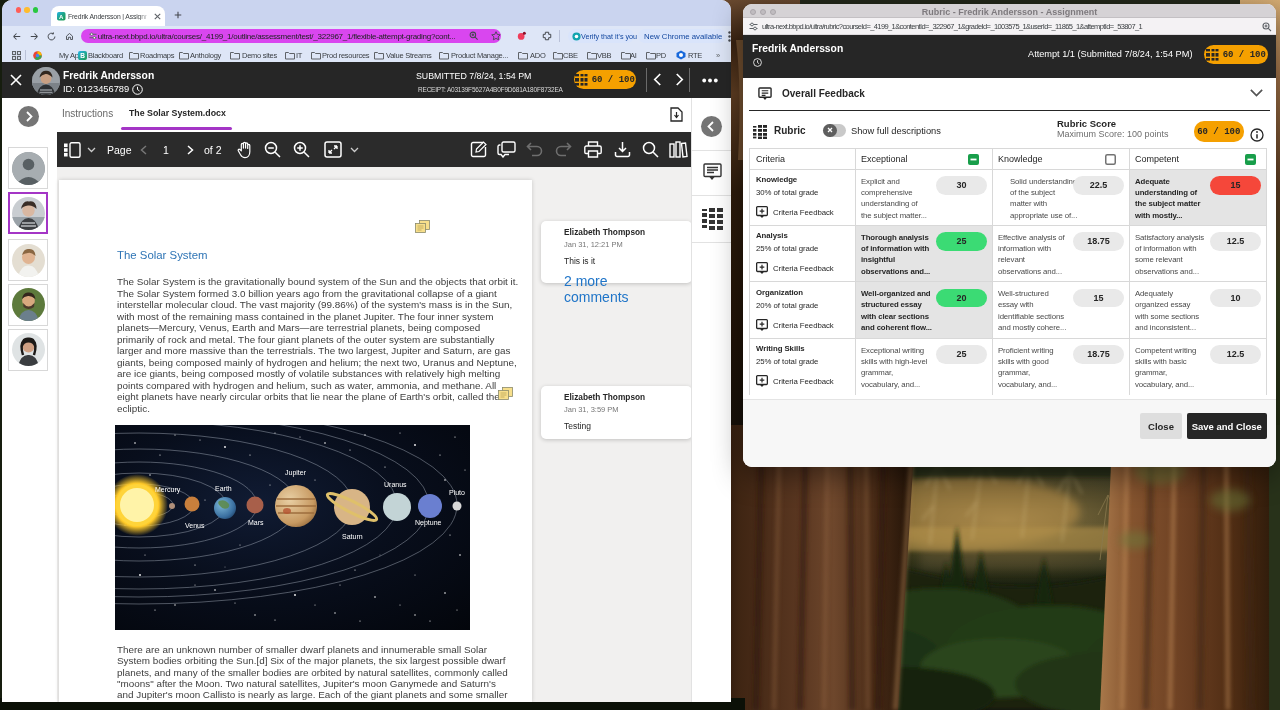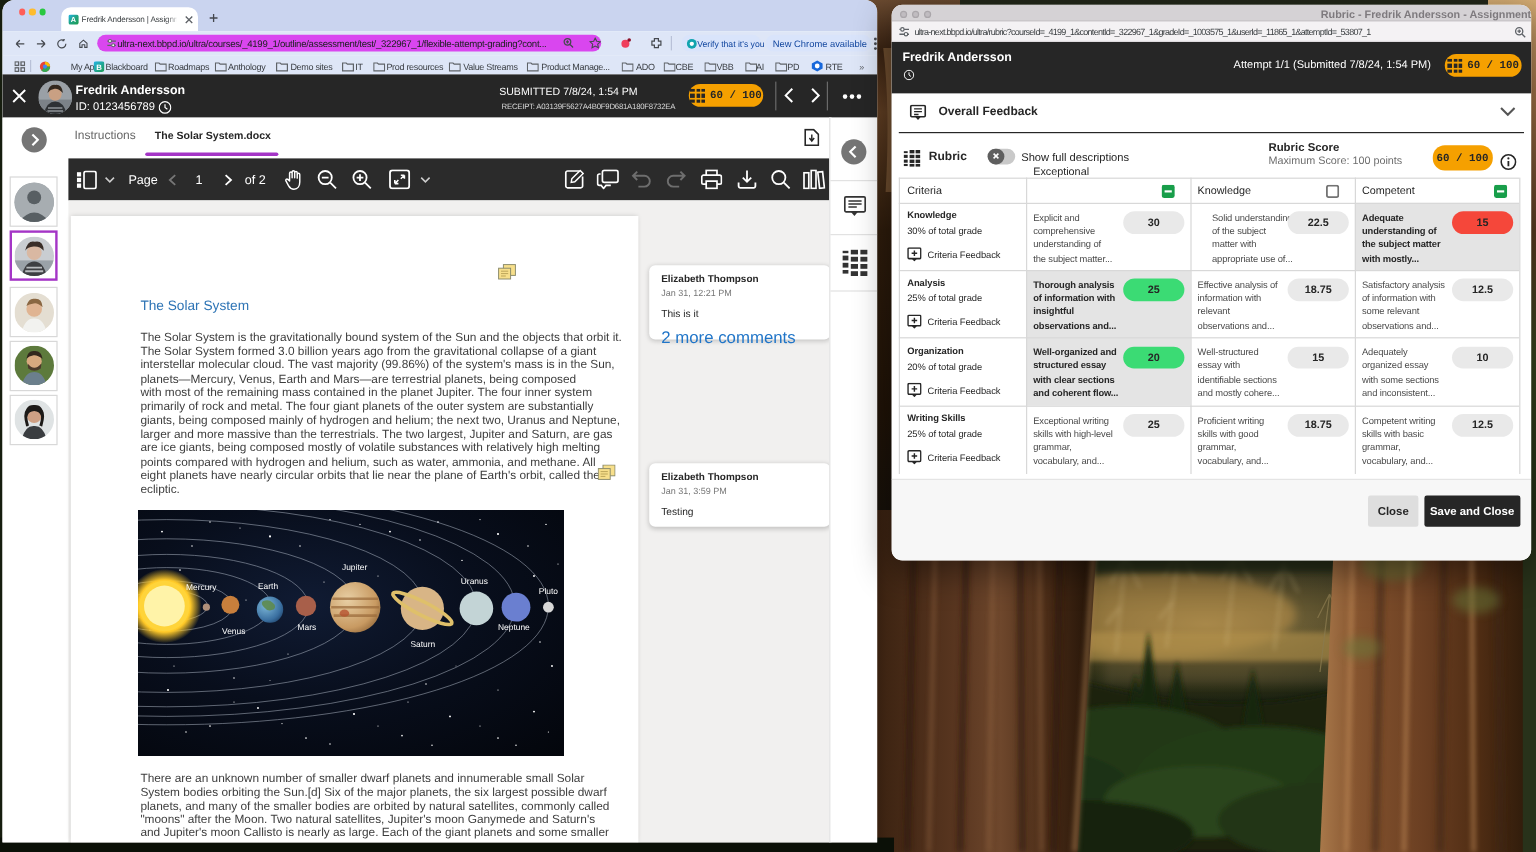--- a/index.html
+++ b/index.html
@@ -32,21 +32,21 @@
   .avc { width:33px; height:33px; border-radius:50%; overflow:hidden; position:relative; }
   
   #vtool { position:absolute; left:55px; top:131.5px; width:636px; height:35.5px; background:#2b2b2b; }
   
   #docarea { position:absolute; left:55px; top:167px; width:636px; height:535px; background:#f1f0ef; }
   #page { position:absolute; left:2px; top:13px; width:473px; height:522px; background:#fff;
     box-shadow:0 0 4px rgba(0,0,0,.18); }
   .dline { position:absolute; left:58px; white-space:nowrap; font-size:10.8px; color:#3d3d3d; }
   
   .ccard { position:absolute; left:539px; width:151px; background:#fff; border-radius:5px;
-    box-shadow:0 1px 4px rgba(0,0,0,.2); padding:6px 10px; }
+    box-shadow:0 1px 4px rgba(0,0,0,.2); padding:6px 23px; }
   
   #mpanel { position:absolute; left:689px; top:98px; width:40px; height:604px; background:#fff;
     border-left:1px solid #e2e2e2; }
   .mdiv { position:absolute; left:0; width:100%; height:1px; background:#e2e2e2; }
   
   #win2 { position:absolute; left:743px; top:4px; width:533px; height:463px; border-radius:9px;
     background:#fff; overflow:hidden; box-shadow:0 8px 30px rgba(0,0,0,.45); }
   #w2title { position:absolute; left:0; top:0; width:100%; height:14px; background:#d5d2d5;
     border-bottom:1px solid #c3c0c3; }
   #w2url { position:absolute; left:0; top:14px; width:100%; height:17px; background:#f4f2f4;
@@ -554,25 +554,25 @@
         </svg>
   </div>
 
   <div id="docarea">
     <div id="page">
       <div class="abs dline" style="top:69px;font-size:11.4px;color:#2e74b5">The Solar System</div>
       <div class="abs" style="left:58px;top:96px;line-height:11.5px;font-size:9.9px;color:#3d3d3d">
         <div class="cellline">The Solar System is the gravitationally bound system of the Sun and the objects that orbit it.</div>
         <div class="cellline">The Solar System formed 3.0 billion years ago from the gravitational collapse of a giant</div>
         <div class="cellline">interstellar molecular cloud. The vast majority (99.86%) of the system's mass is in the Sun,</div>
+        <div class="cellline">with most of the remaining mass contained in the planet Jupiter. The four inner system</div>
         <div class="cellline">planets—Mercury, Venus, Earth and Mars—are terrestrial planets, being composed</div>
-        <div class="cellline">with most of the remaining mass contained in the planet Jupiter. The four inner system</div>
         <div class="cellline">primarily of rock and metal. The four giant planets of the outer system are substantially</div>
+        <div class="cellline">larger and more massive than the terrestrials. The two largest, Jupiter and Saturn, are gas</div>
         <div class="cellline">giants, being composed mainly of hydrogen and helium; the next two, Uranus and Neptune,</div>
-        <div class="cellline">larger and more massive than the terrestrials. The two largest, Jupiter and Saturn, are gas</div>
         <div class="cellline">are ice giants, being composed mostly of volatile substances with relatively high melting</div>
         <div class="cellline">points compared with hydrogen and helium, such as water, ammonia, and methane. All</div>
         <div class="cellline">eight planets have nearly circular orbits that lie near the plane of Earth's orbit, called the</div>
         <div class="cellline">ecliptic.</div>
       </div>
 
       <svg class="abs" style="left:56px;top:245px" width="355" height="205" viewBox="0 0 355 205">
         <defs>
           <radialGradient id="spc" cx="0.4" cy="0.38" r="0.9">
             <stop offset="0" stop-color="#101b33"></stop>
@@ -760,21 +760,21 @@
         </svg>
     <div class="mdiv" style="top:144px"></div>
   </div>
 </div>
 
 <div id="win2">
   <div id="w2title">
     <div class="tl" style="left:6.5px;top:4.5px;width:6px;height:6px;background:#c0bcc0;border:0.5px solid #aaa6aa"></div>
     <div class="tl" style="left:16.5px;top:4.5px;width:6px;height:6px;background:#c0bcc0;border:0.5px solid #aaa6aa"></div>
     <div class="tl" style="left:26.5px;top:4.5px;width:6px;height:6px;background:#c0bcc0;border:0.5px solid #aaa6aa"></div>
-    <div class="abs" style="left:0;top:2.5px;width:100%;text-align:right;font-size:9px;color:#7e7a7e;font-weight:bold">Rubric - Fredrik Andersson - Assignment</div>
+    <div class="abs" style="left:0;top:2.5px;width:100%;text-align:center;font-size:9px;color:#7e7a7e;font-weight:bold">Rubric - Fredrik Andersson - Assignment</div>
   </div>
   <div id="w2url">
     <svg class="abs" style="left:6px;top:4px" width="9" height="9" viewBox="0 0 9 9">
           <path d="M0.5 2.5 H8.5 M0.5 6.5 H8.5" stroke="#5f6368" stroke-width="1.2"></path>
           <circle cx="3" cy="2.5" r="1.4" fill="#fff" stroke="#5f6368"></circle>
           <circle cx="6" cy="6.5" r="1.4" fill="#fff" stroke="#5f6368"></circle>
         </svg>
     <div class="abs" style="left:19px;top:4px;font-size:7.5px;letter-spacing:-0.6px;color:#3c4043;white-space:nowrap">ultra-next.bbpd.io/ultra/rubric?courseId=_4199_1&amp;contentId=_322967_1&amp;gradeId=_1003575_1&amp;userId=_11865_1&amp;attemptId=_53807_1</div>
     <svg class="abs" style="left:519px;top:3.5px" width="10" height="10" viewBox="0 0 10 10">
           <circle cx="4" cy="4" r="3" stroke="#5f6368" fill="none" stroke-width="1.1"></circle>
@@ -860,21 +860,21 @@
     <div class="hline" style="left:6px;top:147px;width:517px"></div>
     <div class="hline" style="left:6px;top:203px;width:517px"></div>
     <div class="hline" style="left:6px;top:260px;width:517px"></div>
     <div class="vline" style="left:6px;top:70px;height:247px"></div>
     <div class="vline" style="left:112px;top:70px;height:247px"></div>
     <div class="vline" style="left:249px;top:70px;height:247px"></div>
     <div class="vline" style="left:386px;top:70px;height:247px"></div>
     <div class="vline" style="left:523px;top:70px;height:247px"></div>
 
     <div class="th" style="left:13px;top:76px">Criteria</div>
-    <div class="th" style="left:118px;top:60px">Exceptional</div>
+    <div class="th" style="left:118px;top:76px">Exceptional</div>
     <div class="th" style="left:255px;top:76px">Knowledge</div>
     <div class="th" style="left:392px;top:76px">Competent</div>
     <svg class="abs" style="left:225px;top:75.5px" width="11" height="11" viewBox="0 0 11 11">
           <rect width="11" height="11" rx="2" fill="#189e4a"></rect>
           <rect x="2.5" y="4.6" width="6" height="1.8" fill="#fff"></rect>
         </svg>
     <svg class="abs" style="left:362px;top:75.5px" width="11" height="11" viewBox="0 0 11 11">
           <rect x="0.75" y="0.75" width="9.5" height="9.5" rx="1.5" fill="#fff" stroke="#737373" stroke-width="1.5"></rect>
         </svg>
     <svg class="abs" style="left:502px;top:75.5px" width="11" height="11" viewBox="0 0 11 11">

